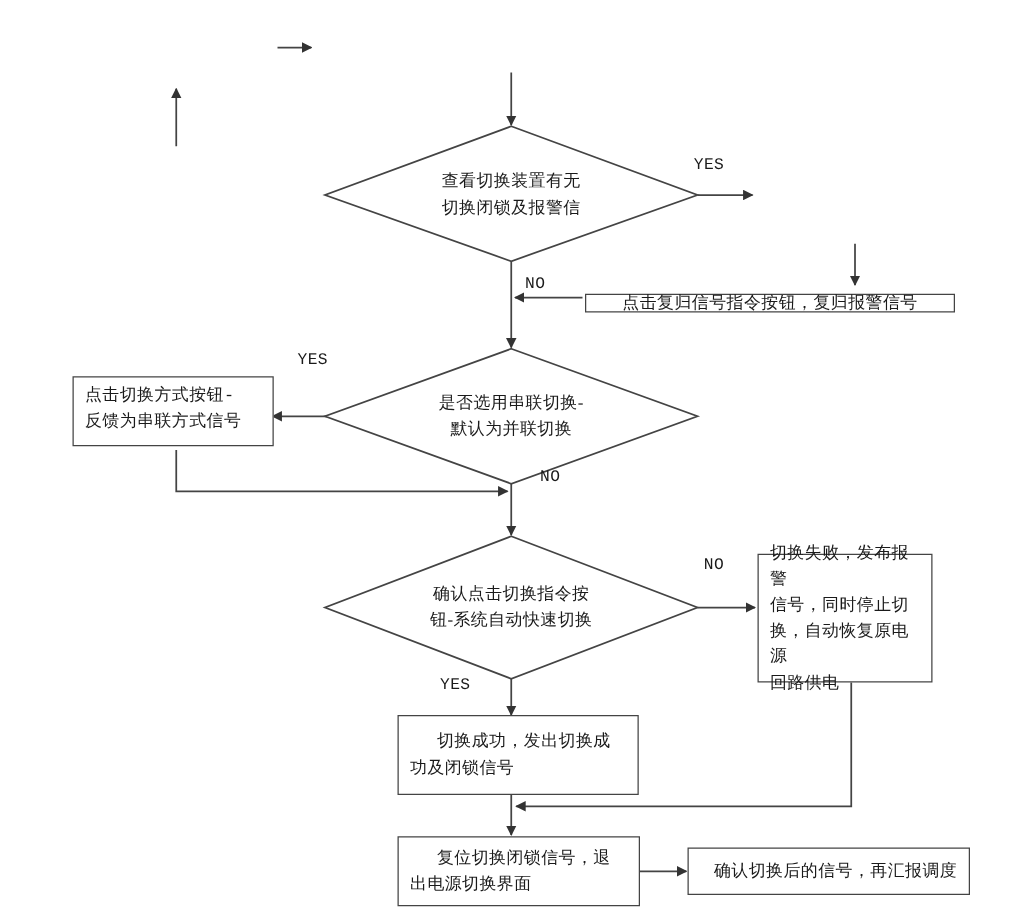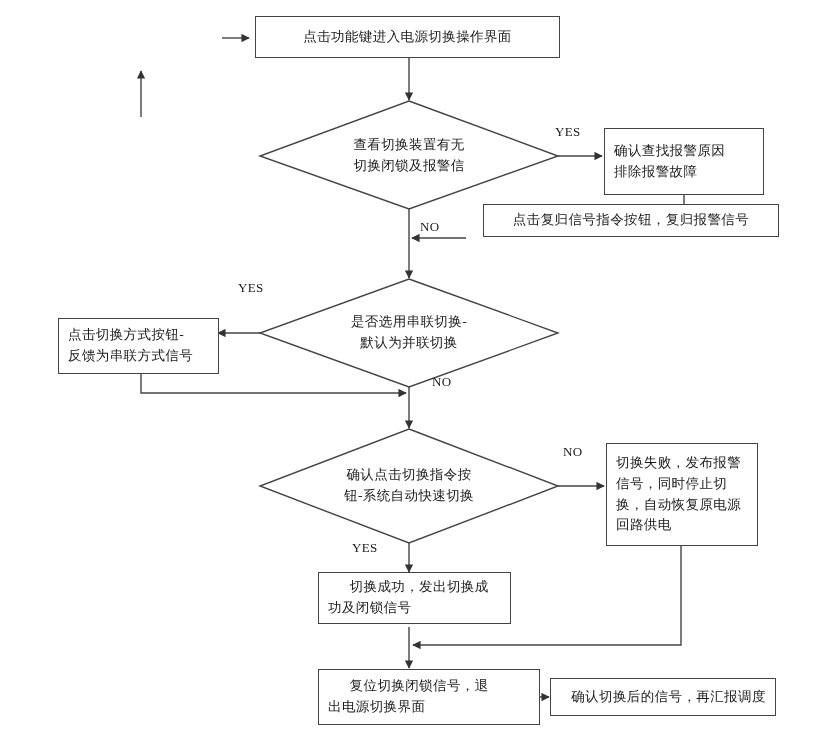--- a/index.html
+++ b/index.html
@@ -59,21 +59,21 @@
     z-index: 4;
     pointer-events: none;
   }
   .node.decision .txt {
     text-align: center;
     white-space: pre-line;
     pointer-events: auto;
   }
   .edge-label {
     position: absolute;
-    font-family: Liberation Serif, serif;
+    font-family: Liberation Mono, monospace;
     font-size: 13px;
     color: #1a1a1a;
     letter-spacing: 0.3px;
     z-index: 5;
     text-align: center;
   }
 </style>
 </head>
 <body>
 
@@ -119,52 +119,45 @@
     </g>
 
     <g stroke="#444444" stroke-width="1.4" fill="#ffffff">
       <polygon points="409,101 558,156 409,209 260,156"></polygon>
       <polygon points="409,279 558,333 409,387 260,333"></polygon>
       <polygon points="409,429 558,486 409,543 260,486"></polygon>
     </g>
   </svg>
 
 
-  <div class="node process center" style="left:255px; top:16px; width:305px; height:42px;">
-    <span class="txt">点击功能键进入电源切换操作界面</span>
-  </div>
 
 
-  <div class="node process" style="left:604px; top:128px; width:160px; height:67px;">
-    <span class="txt">确认查找报警原因
-排除报警故障</span>
-  </div>
 
-  <div class="node process center" style="left:468px; top:204px; width:296px; height:33px;margin-left:15px;">
+  <div class="node process center" style="left:468px; top:235px; width:296px; height:15px;">
     <span class="txt">点击复归信号指令按钮，复归报警信号</span>
   </div>
 
-  <div class="node process" style="left:58px; top:318px; width:161px; height:56px;">
+  <div class="node process" style="left:58px; top:301px; width:161px; height:56px;font-family:Liberation Mono, monospace;">
     <span class="txt">点击切换方式按钮-
 反馈为串联方式信号</span>
   </div>
 
-  <div class="node process" style="left:606px; top:443px; width:152px; height:103px;">
+  <div class="node process" style="left:606px; top:443px; width:140px; height:103px;">
     <span class="txt">切换失败，发布报警
 信号，同时停止切
 换，自动恢复原电源
 回路供电</span>
   </div>
 
-  <div class="node process indent" style="left:318px; top:572px; width:193px; height:52px;">
+  <div class="node process indent" style="left:318px; top:572px; width:193px; height:64px;">
     <span class="txt">切换成功，发出切换成
 功及闭锁信号</span>
   </div>
 
-  <div class="node process indent" style="left:318px; top:669px; width:222px; height:56px;">
+  <div class="node process indent" style="left:318px; top:669px; width:194px; height:56px;">
     <span class="txt">复位切换闭锁信号，退
 出电源切换界面</span>
   </div>
 
   <div class="node process center" style="left:550px; top:678px; width:226px; height:38px;padding-left:20px;">
     <span class="txt">确认切换后的信号，再汇报调度</span>
   </div>
 
   <div class="node decision" style="left:309px; top:128px; width:200px; height:56px;justify-content:center;">
     <span class="txt">查看切换装置有无

